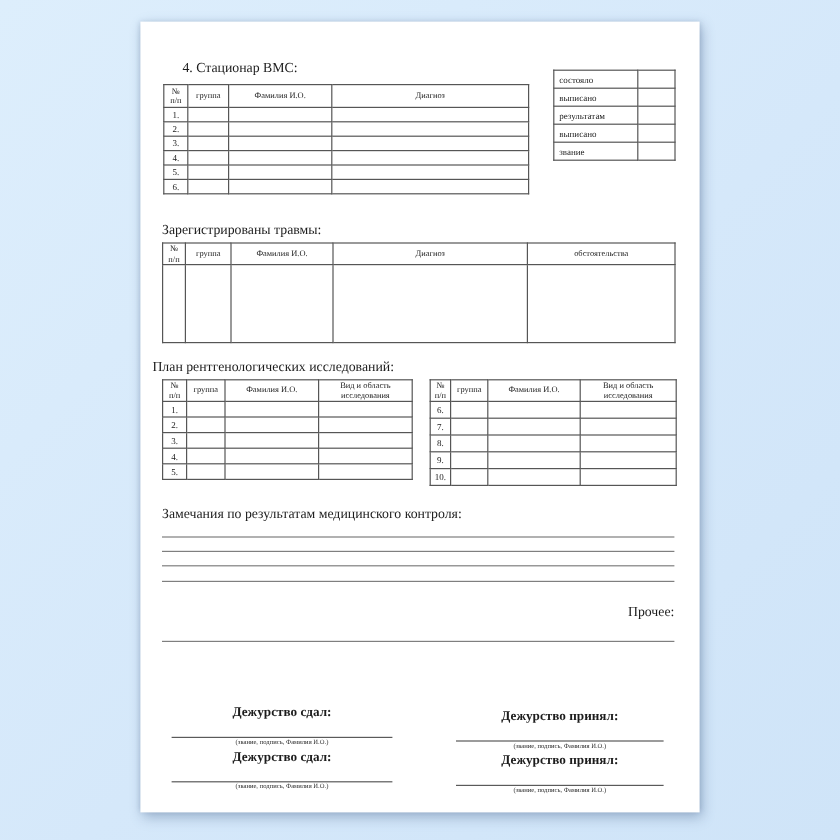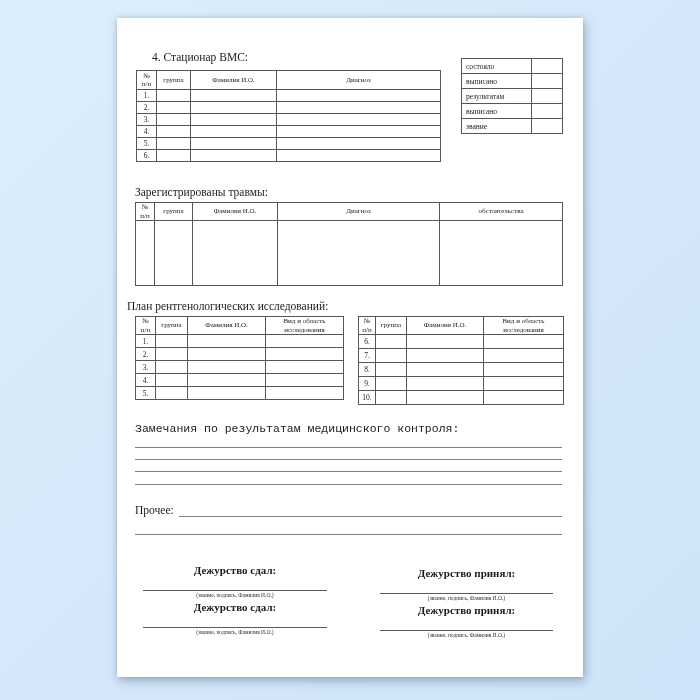--- a/index.html
+++ b/index.html
@@ -82,33 +82,35 @@
     left: 18px; width: 427px;
     border-top: 1px solid #7f7f7f;
     height: 0;
   }
   .misc-row {
     position: absolute;
     left: 18px; top: 486px; width: 427px;
     display: flex;
     align-items: flex-end;
     height: 13px;
+    flex-direction: column;
   }
   .misc-label { font-size: 11.5px; line-height: 13px; white-space: nowrap; }
   .misc-fill { flex: 1; border-bottom: 1px solid #7f7f7f; height: 12px; margin-left: 5px; }
   
   .sig { position: absolute; }
   .sig-l { left: 26px; width: 184px; }
   .sig-r { left: 263px; width: 173px; }
   .sig-title {
     font-weight: bold;
     font-size: 11px;
     text-align: center;
     height: 26px;
     white-space: nowrap;
+    margin-top: 24px;
   }
   .sig-line { border-top: 1px solid #5a5a5a; height: 0; }
   .sig-caption {
     margin-top: 1px;
     font-size: 5.5px;
     text-align: center;
     color: #2d2d2d;
     white-space: nowrap;
   }
 </style>
@@ -325,21 +327,21 @@
       </tr>
       <tr class="row">
         <td class="num">10.</td>
         <td></td>
             <td></td>
             <td></td>
       </tr>
     </tbody>
       </table>
 
-    <div class="heading" style="left:18px; top:404px;font-family:Liberation Mono, monospace;">Замечания по результатам медицинского контроля:</div>
+    <div class="heading" style="left:18px; top:404px;">Замечания по результатам медицинского контроля:</div>
     <div class="wline" style="top:429px;"></div>
     <div class="wline" style="top:441px;"></div>
     <div class="wline" style="top:453px;"></div>
     <div class="wline" style="top:466px;"></div>
 
     <div class="misc-row">
       <span class="misc-label">Прочее:</span>
       <span class="misc-fill"></span>
     </div>
     <div class="wline" style="top:516px;"></div>

